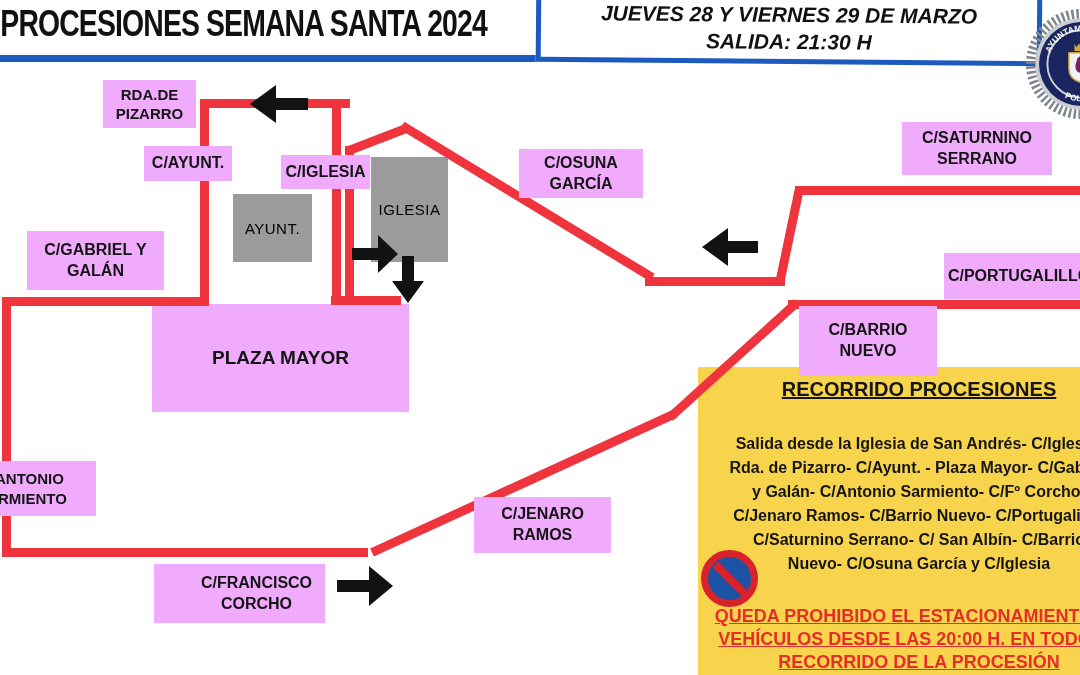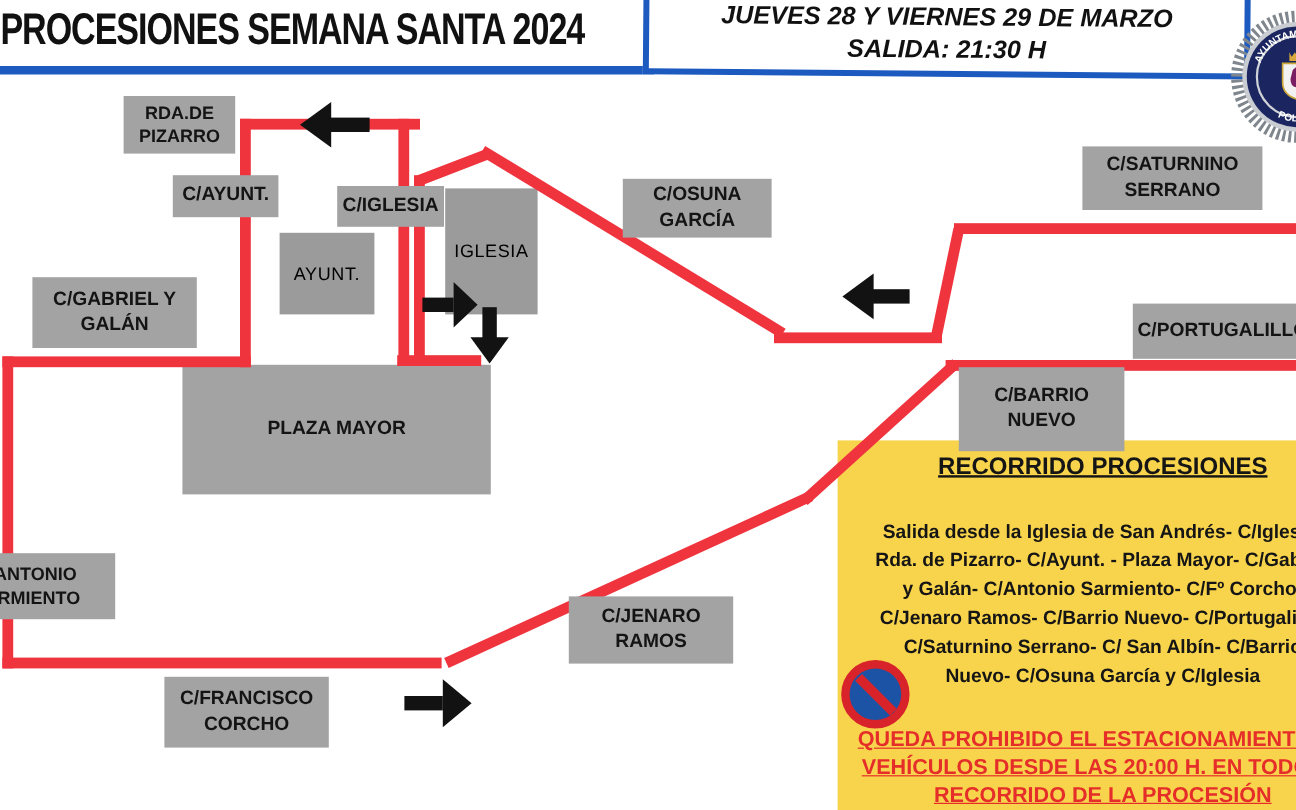--- a/index.html
+++ b/index.html
@@ -23,21 +23,21 @@
 
   
   .seg{position:absolute;background:#F0343E;z-index:10;}
   .diag{transform-origin:left center;height:9px;}
 
   
   .building{position:absolute;background:#9B9B9B;color:#000000;display:flex;align-items:center;
             justify-content:center;font-size:15px;letter-spacing:.5px;z-index:7;}
 
   
-  .street-label{position:absolute;background:#a3a3a3;color:#141414;font-weight:700;
+  .street-label{position:absolute;background:#f0abfc;color:#141414;font-weight:700;
                 display:flex;align-items:center;justify-content:center;text-align:center;
                 font-size:16px;line-height:1.3;white-space:pre-line;z-index:15;}
 
   
   .arrow{position:absolute;z-index:12;}
   .arrow .shaft{position:absolute;background:#121212;}
   .arrow .head{position:absolute;width:0;height:0;border-style:solid;}
 
   
   .info-box{position:absolute;left:698px;top:367px;width:442px;height:335px;background:#F8D44C;
@@ -111,26 +111,26 @@
   <div class="street-label" style="left:281px;top:155px;width:89px;height:34px;">C/IGLESIA</div>
   <div class="street-label" style="left:519px;top:149px;width:124px;height:49px;">C/OSUNA
 GARCÍA</div>
   <div class="street-label" style="left:902px;top:122px;width:150px;height:53px;">C/SATURNINO
 SERRANO</div>
   <div class="street-label" style="left:944px;top:253px;width:150px;height:46px;">C/PORTUGALILLO</div>
   <div class="street-label" style="left:27px;top:231px;width:137px;height:59px;">C/GABRIEL Y
 GALÁN</div>
   <div class="street-label" style="left:799px;top:306px;width:138px;height:70px;">C/BARRIO
 NUEVO</div>
-  <div class="street-label" style="left:152px;top:304px;width:257px;height:108px;font-size:16px;z-index:8;">PLAZA MAYOR</div>
+  <div class="street-label" style="left:152px;top:304px;width:257px;height:108px;font-size:19px;z-index:8;">PLAZA MAYOR</div>
   <div class="street-label" style="left:-52px;top:461px;width:148px;height:55px;font-size:15px;">C/ANTONIO
 SARMIENTO</div>
   <div class="street-label" style="left:474px;top:497px;width:137px;height:56px;">C/JENARO
 RAMOS</div>
-  <div class="street-label" style="left:137px;top:564px;width:137px;height:59px;">C/FRANCISCO
+  <div class="street-label" style="left:154px;top:564px;width:137px;height:59px;padding-left:34px;">C/FRANCISCO
 CORCHO</div>
 
   <div class="info-box">
     <div class="info-title">RECORRIDO PROCESIONES</div>
     <div class="route-lines">
       <div>Salida desde la Iglesia de San Andrés- C/Iglesia-</div>
       <div>Rda. de Pizarro- C/Ayunt. - Plaza Mayor- C/Gabriel</div>
       <div>y Galán- C/Antonio Sarmiento- C/Fº Corcho-</div>
       <div>C/Jenaro Ramos- C/Barrio Nuevo- C/Portugalillo-</div>
       <div>C/Saturnino Serrano- C/ San Albín- C/Barrio</div>

